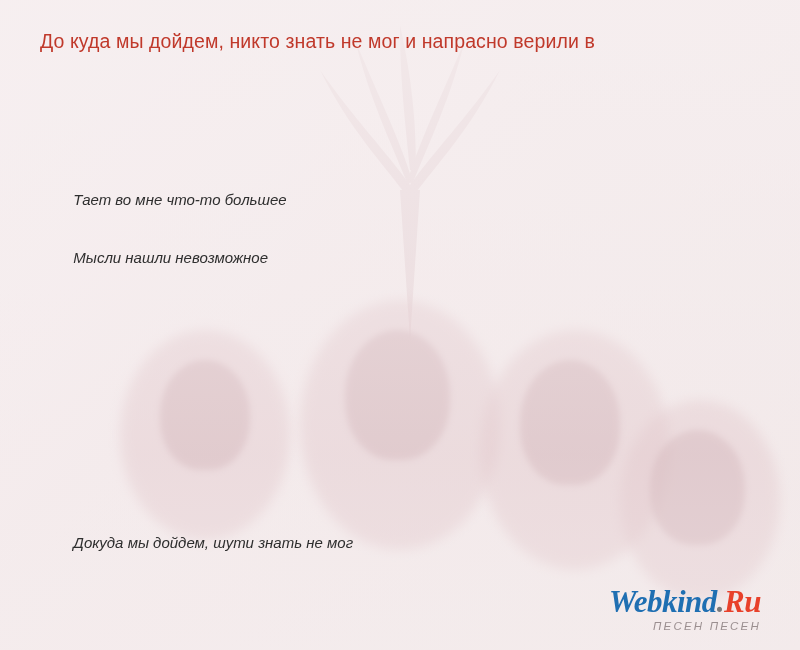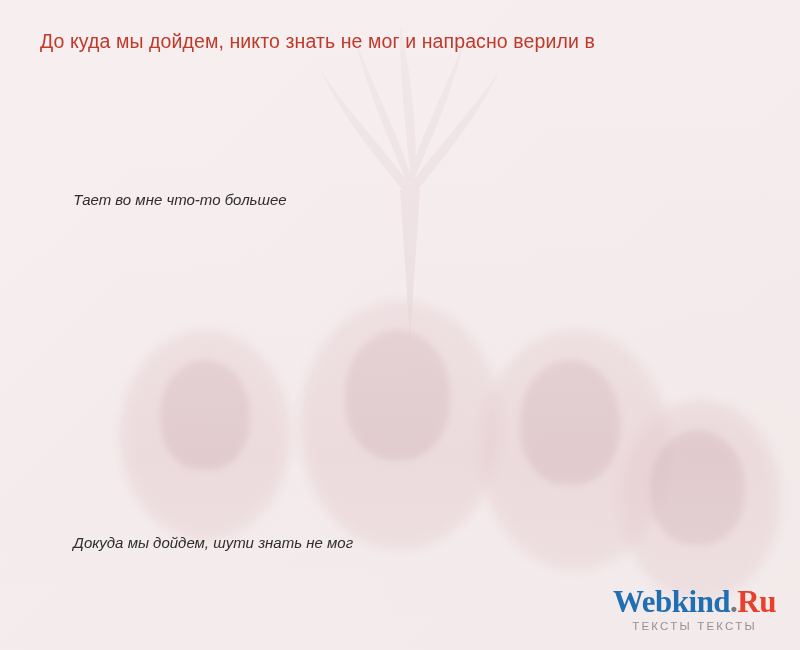--- a/index.html
+++ b/index.html
@@ -93,25 +93,26 @@
     line-height: 28.6px;
     color: #2e2e2e;
     white-space: pre-wrap;
   }
   .verse { margin: 0 0 28px 0; }
   .verse:last-child { margin-bottom: 0; }
   .line { white-space: nowrap; font-style: italic; }
 
   .watermark {
     position: absolute;
-    right: 24px;
+    right: 39px;
     bottom: 18px;
     z-index: 3;
-    text-align: center;
+    text-align: right;
     line-height: 1;
+    font-style: italic;
   }
   .wm-main {
     font-family: "Liberation Serif", serif;
     font-weight: bold;
     font-size: 31px;
     letter-spacing: -0.5px;
   }
   .wm-web { color: #1f6fb2; }
   .wm-dot { color: #7a7a7a; font-weight: bold; }
   .wm-ru { color: #e8412b; }
@@ -151,36 +152,36 @@
 
   <div class="content">
 
     <h1 class="song-title">До куда мы дойдем, никто знать не мог и напрасно верили в</h1>
 
 
     <div class="lyrics">
 
       <p class="verse">
         <span class="line">Тает во мне что-то большее</span><br>
-        <br>
+        <span class="line">Мысли нашли невозможное</span><br>
         <br>
       </p>
 
       <p class="verse">
         <span class="line">Докуда мы дойдем, шути знать не мог</span><br>
         <br>
         <br>
         
       </p>
 
       
 
       
 
     </div>
   </div>
 
   <div class="watermark">
     <div class="wm-main"><span class="wm-web">Webkind</span><span class="wm-dot">.</span><span class="wm-ru">Ru</span></div>
-    <div class="wm-sub">ТЕКСТЫ ТЕКСТЫ</div>
+    <div class="wm-sub">ПЕСЕН ПЕСЕН</div>
   </div>
 
 </div>
 
 </body></html>

